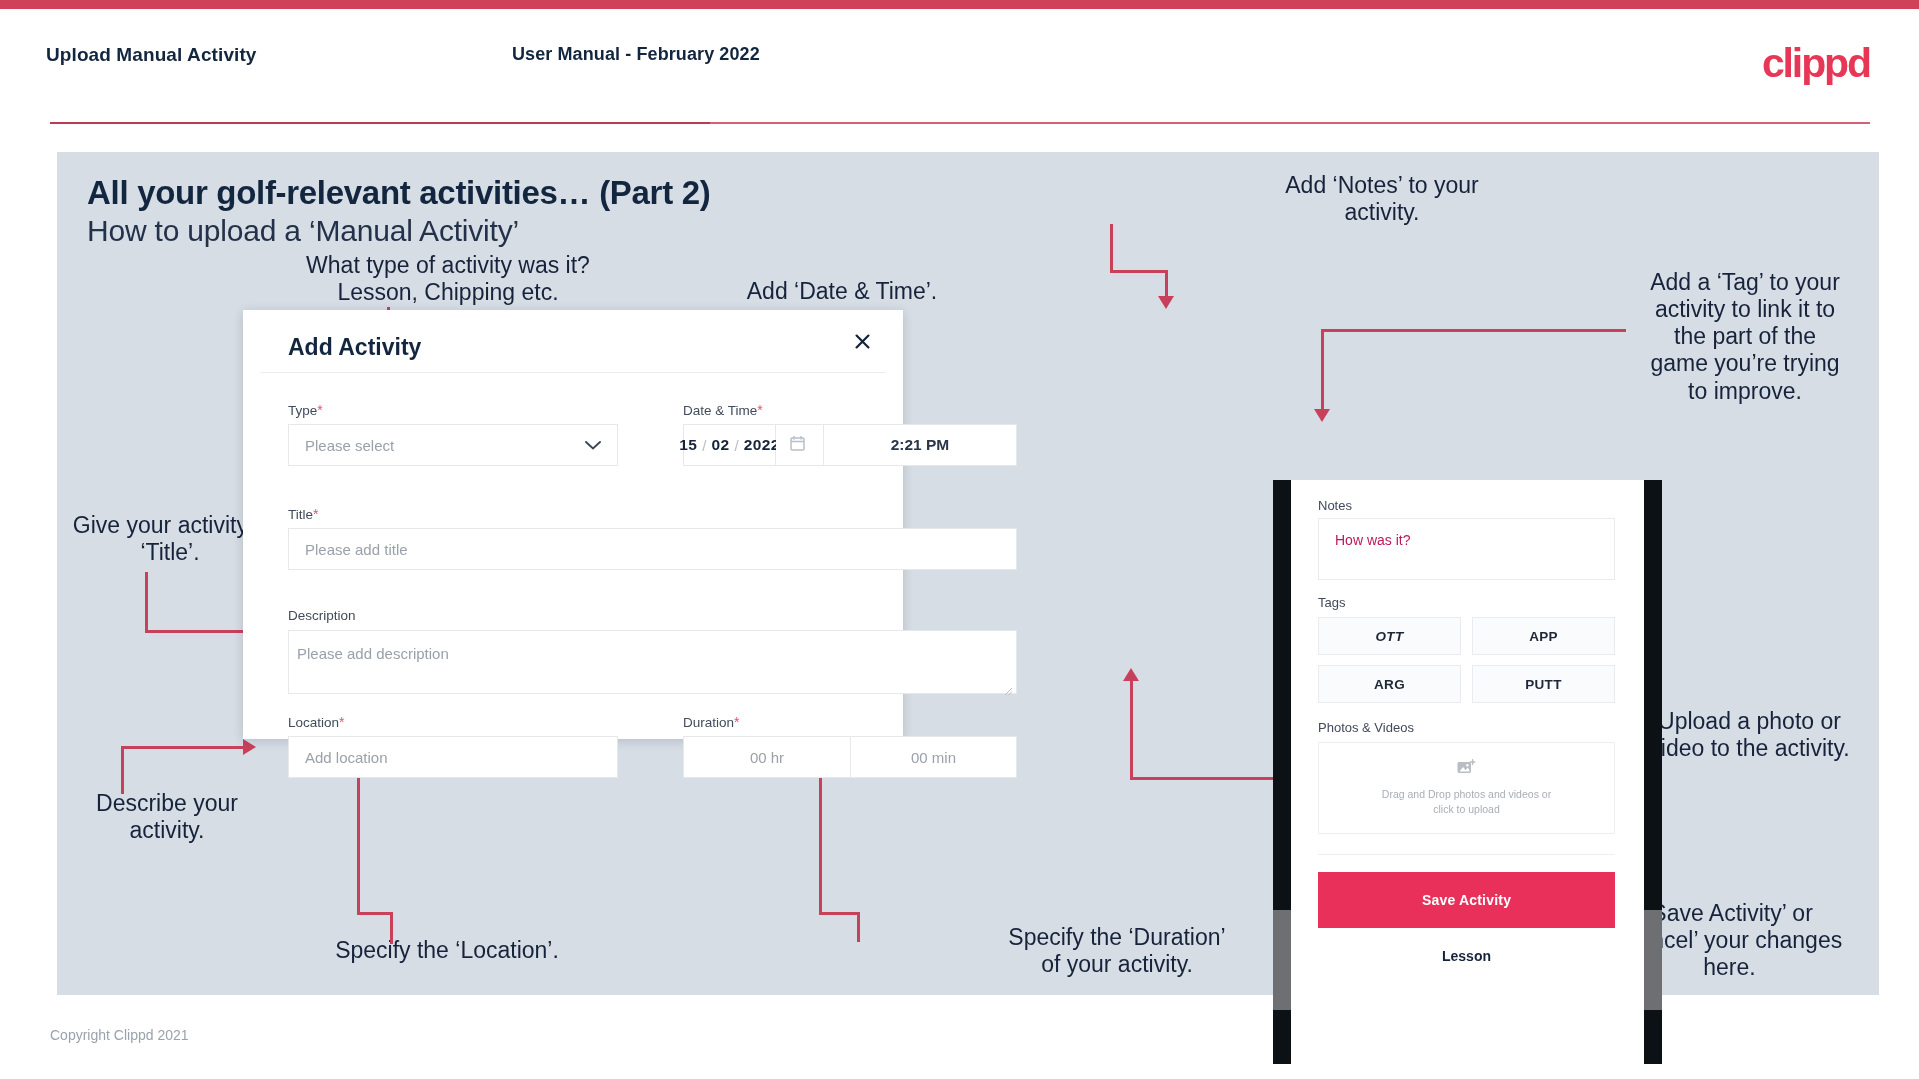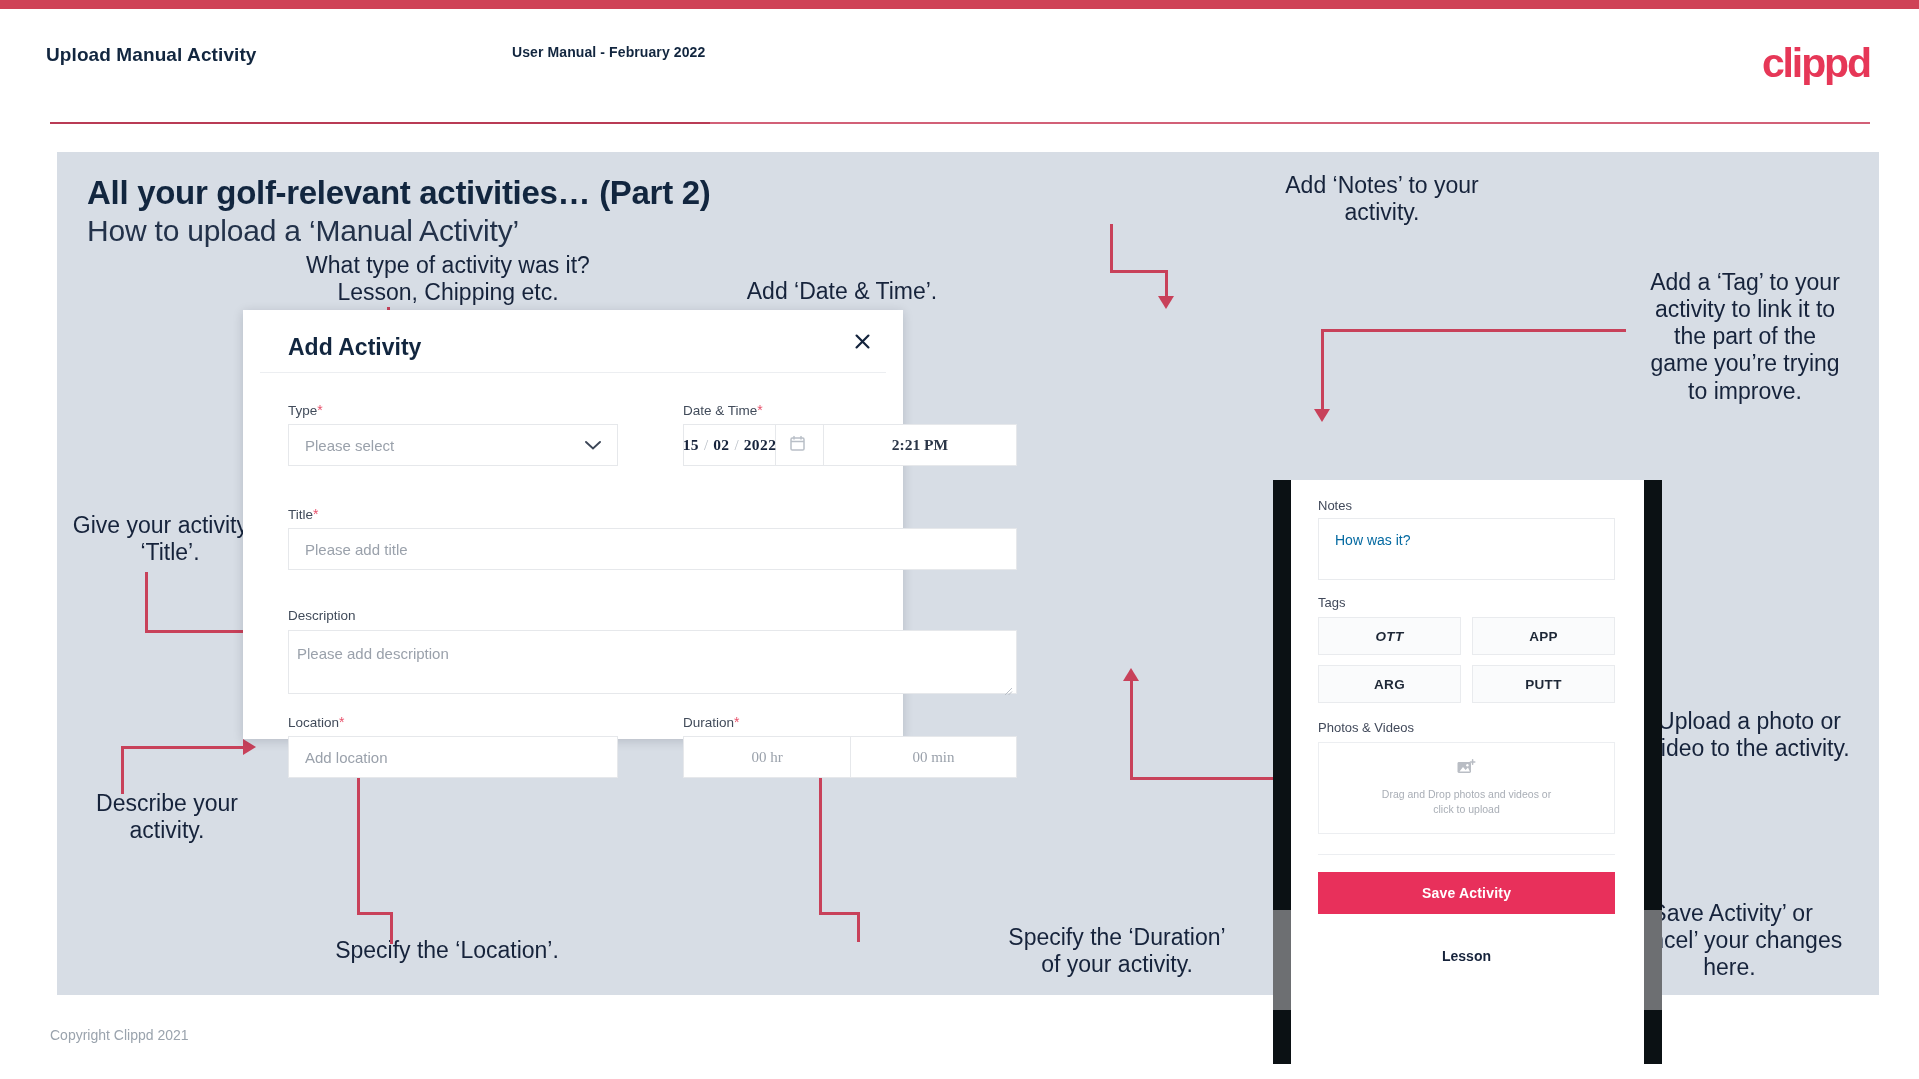--- a/index.html
+++ b/index.html
@@ -17,21 +17,21 @@
     background:#cf4257;
   }
 
   
   .header-left {
     position:absolute; left:46px; top:44px;
     font-size:19px; font-weight:600; color:#12263f; letter-spacing:.1px;
   }
   .header-mid {
     position:absolute; left:512px; top:44px;
-    font-size:14px; font-weight:600; color:#12263f; letter-spacing:.1px;text-align:right;
+    font-size:18px; font-weight:600; color:#12263f; letter-spacing:.1px;text-align:right;
   }
   .logo {
     position:absolute; right:49px; top:40px;
     font-size:41px; font-weight:700; color:#e63757;
     letter-spacing:-2.1px;
   }
   .header-rule {
     position:absolute; left:50px; top:122px; width:1820px; height:2px;
     background:#d26077;
   }
@@ -98,21 +98,21 @@
   }
   .req { color:#e8506a; font-size:14px; }
 
   .inputbox {
     position:absolute;
     border:1px solid #e6e8eb; background:#fff;
     display:flex; align-items:center;
     font-size:15px; color:#9aa1ab;
     padding-left:16px;
   }
-  .inputbox.center { justify-content:center; padding-left:0;font-family:Liberation Serif, serif; }
+  .inputbox.center { justify-content:center; padding-left:0; }
   .inputbox .val { color:#16233b; font-weight:700; font-size:15.5px; letter-spacing:.4px; }
   .inputbox .slash { color:#b9bfc7; font-weight:400; padding:0 5px; }
   .inputbox .timeval { color:#2b3648; font-weight:600; font-size:15.5px; }
 
   .chev { position:absolute; right:16px; top:50%; transform:translateY(-50%); }
   .cal-ico { position:absolute; right:18px; top:50%; transform:translateY(-50%); }
 
   .textarea {
     position:absolute; border:1px solid #e6e8eb; background:#fff;
     font-size:15px; color:#9aa1ab; padding:14px 0 0 8px;
@@ -130,21 +130,21 @@
   .bezel-seg-l { position:absolute; left:0; top:430px; width:18px; height:100px; background:#6d6f72; }
   .bezel-seg-r { position:absolute; right:0; top:430px; width:18px; height:100px; background:#6d6f72; }
   .phone-screen {
     position:absolute; left:18px; top:0; width:353px; height:584px; background:#fff;
   }
 
   .p-label { position:absolute; font-size:13px; color:#41495a; }
   .p-box {
     position:absolute; border:1px solid #e9ebee; background:#fff;
   }
-  .p-placeholder { position:absolute; font-size:14px; color:#0369a1; }
+  .p-placeholder { position:absolute; font-size:14px; color:#be185d; }
 
   .tag-btn {
     position:absolute; border:1px solid #e9ebee; background:#fafbfc;
     display:flex; align-items:center; justify-content:center;
     font-size:13.5px; font-weight:700; color:#1d2736; letter-spacing:.3px;
     cursor:pointer;
   }
 
   .dropzone {
     position:absolute; border:1px solid #eceef1; background:#fff;
@@ -373,21 +373,21 @@
               <circle cx="10.4" cy="6.2" r="1.2" fill="#ffffff"></circle>
               <path d="M15.6 0.8 V5.2 M13.4 3 H17.8" stroke="#b9bdc4" stroke-width="1.5" stroke-linecap="round"></path>
             </svg>
           </span>
           <div class="dz-text">Drag and Drop photos and videos or</div>
           <div class="dz-text">click to upload</div>
         </div>
 
         <div class="p-hr" style="left:27px; top:374px; width:297px;"></div>
 
-        <div class="save-btn" style="left:27px; top:392px; width:297px; height:42px;">
+        <div class="save-btn" style="left:27px; top:392px; width:297px; height:56px;">
           <span>Save Activity</span>
         </div>
         <div class="cancel-btn" style="left:27px; top:468px; width:297px;">
           <span>Lesson</span>
         </div>
 
       </div>
     </div>
 
   </div>

